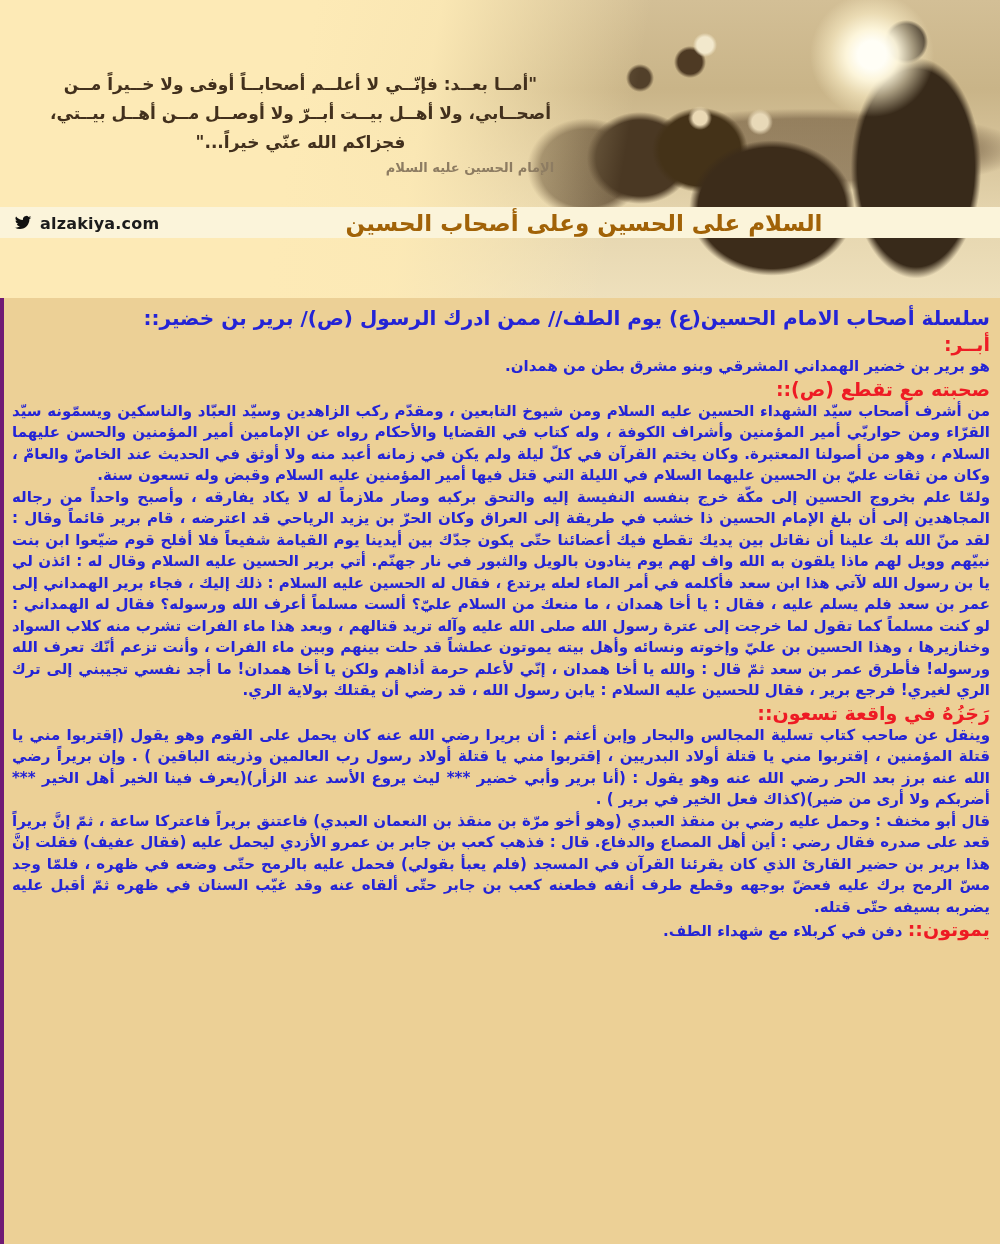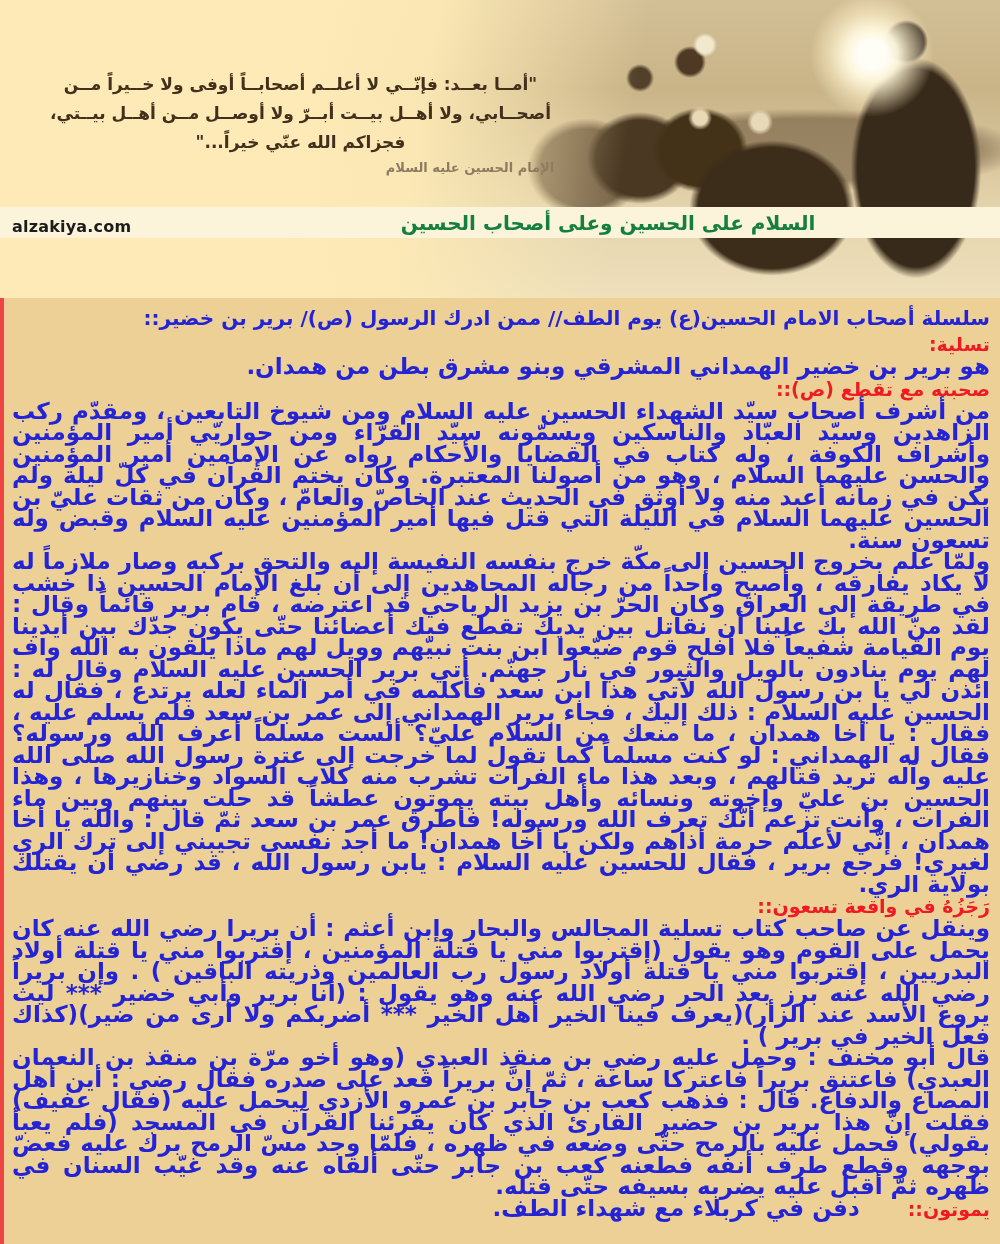--- a/index.html
+++ b/index.html
@@ -40,42 +40,42 @@
   .attribution{
     position:absolute;top:160px;left:330px;width:280px;
     text-align:center;color:#8d7c62;font-weight:bold;font-size:13px;
   }
   .bar{
     position:absolute;top:207px;left:0;width:1000px;height:31px;
     background:#fbf4da;
   }
   .site{
     position:absolute;left:12px;top:4px;height:24px;
-    display:flex;align-items:center;gap:6px;direction:ltr;flex-direction:column;
+    display:flex;align-items:center;gap:6px;direction:ltr;
   }
   .site-label{color:#1c1c1c;font-weight:bold;font-size:16px;letter-spacing:.2px;}
   .banner-title{
-    position:absolute;top:2px;left:50%;transform:translateX(-50%);margin-left:108px;
+    position:absolute;top:2px;left:50%;transform:translateX(-50%);margin-left:84px;
     white-space:nowrap;direction:rtl;
-    color:#15803d;font-weight:bold;font-size:20px;line-height:28px;
+    color:#a16207;font-weight:bold;font-size:23px;line-height:28px;
   }
   
   .article{
     position:absolute;top:298px;left:0;width:1000px;height:946px;
     box-sizing:border-box;overflow:hidden;
-    background:#ecd096;border-left:4px solid #ef4444; 
+    background:#ecd096;border-left:4px solid #701a75; 
     padding:8px 10px 6px 8px;
     direction:rtl;text-align:justify;
     color:#2424d6;font-weight:bold;
   }
   .article-title{margin:0 0 2px 0;font-size:20px;line-height:25px;color:#2424d6;}
   .sec{margin:0;}
   .sec-heading{display:block;color:#ee1b24;font-size:19px;line-height:23px;}
-  .sec-text{display:block;font-size:23px;line-height:21.5px;}
-  .sec.inline .sec-heading,.sec.inline .sec-text{display:inline;margin-left:40px;}
+  .sec-text{display:block;font-size:15px;line-height:21.5px;}
+  .sec.inline .sec-heading,.sec.inline .sec-text{display:inline;}
   .bird{width:22px;height:18px;}
 </style>
 </head>
 <body>
 
 <div class="page">
 
   <div class="header">
     <div class="photo"></div>
     <div class="photo-fade"></div>
@@ -91,21 +91,21 @@
         <span class="site-label">alzakiya.com</span>
       </div>
       <div class="banner-title">السلام على الحسين وعلى أصحاب الحسين</div>
     </div>
   </div>
 
   <div class="article">
     <p class="article-title">سلسلة أصحاب الامام الحسين(ع) يوم الطف// ممن ادرك الرسول (ص)/ برير بن خضير::</p>
 
     <div class="sec">
-      <span class="sec-heading">تسلية:</span>
+      <span class="sec-heading">أبــر:</span>
       <span class="sec-text">هو برير بن خضير الهمداني المشرقي وبنو مشرق بطن من همدان.</span>
     </div>
 
     <div class="sec">
       <span class="sec-heading">صحبته مع تقطع (ص)::</span>
       <span class="sec-text">من أشرف أصحاب سيّد الشهداء الحسين عليه السلام ومن شيوخ التابعين ، ومقدّم ركب الزاهدين وسيّد العبّاد والناسكين ويسمّونه سيّد القرّاء ومن حواريّي أمير المؤمنين  وأشراف الكوفة ، وله كتاب في القضايا والأحكام رواه عن الإمامين أمير المؤمنين والحسن عليهما السلام ، وهو من أصولنا المعتبرة. وكان يختم القرآن في كلّ ليلة ولم يكن في زمانه أعبد منه ولا أوثق في الحديث عند الخاصّ والعامّ ، وكان من ثقات عليّ بن الحسين عليهما السلام في الليلة التي قتل فيها أمير المؤمنين عليه السلام وقبض وله تسعون سنة.</span>
     </div>
 
     <div class="sec">
       <span class="sec-text">ولمّا علم بخروج الحسين إلى مكّة خرج بنفسه النفيسة إليه والتحق بركبه وصار ملازماً له لا يكاد يفارقه ، وأصبح واحداً من رجاله المجاهدين إلى أن بلغ الإمام الحسين ذا خشب في طريقة إلى العراق وكان الحرّ بن يزيد الرياحي قد اعترضه ، قام برير قائماً وقال : لقد منّ الله بك علينا أن نقاتل بين يديك تقطع فيك أعضائنا حتّى يكون جدّك بين أيدينا يوم القيامة شفيعاً فلا أفلح قوم ضيّعوا ابن بنت نبيّهم وويل لهم ماذا يلقون به الله واف لهم يوم ينادون بالويل والثبور في نار جهنّم. أتي برير الحسين عليه السلام وقال له : ائذن لي يا بن رسول الله لآتي هذا ابن سعد فأكلمه في أمر الماء لعله يرتدع ، فقال له الحسين عليه السلام : ذلك إليك ، فجاء برير الهمداني إلى عمر بن سعد فلم يسلم عليه ، فقال : يا أخا همدان ، ما منعك من السلام عليّ؟ ألست مسلماً أعرف الله ورسوله؟ فقال له الهمداني : لو كنت مسلماً كما تقول لما خرجت إلى عترة رسول الله صلى الله عليه وآله تريد قتالهم ، وبعد هذا ماء الفرات تشرب منه كلاب السواد وخنازيرها ، وهذا الحسين بن عليّ وإخوته ونسائه وأهل بيته يموتون عطشاً قد حلت بينهم وبين ماء الفرات ، وأنت تزعم أنّك تعرف الله ورسوله! فأطرق عمر بن سعد ثمّ قال : والله يا أخا همدان ، إنّي لأعلم حرمة أذاهم ولكن يا أخا همدان! ما أجد نفسي تجيبني إلى ترك الري لغيري! فرجع برير ، فقال للحسين عليه السلام : يابن رسول الله ، قد رضي أن يقتلك بولاية الري.</span>

